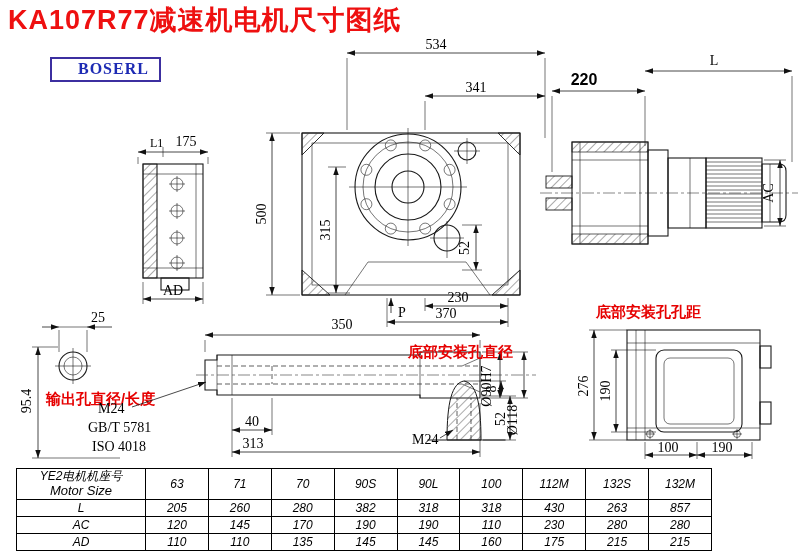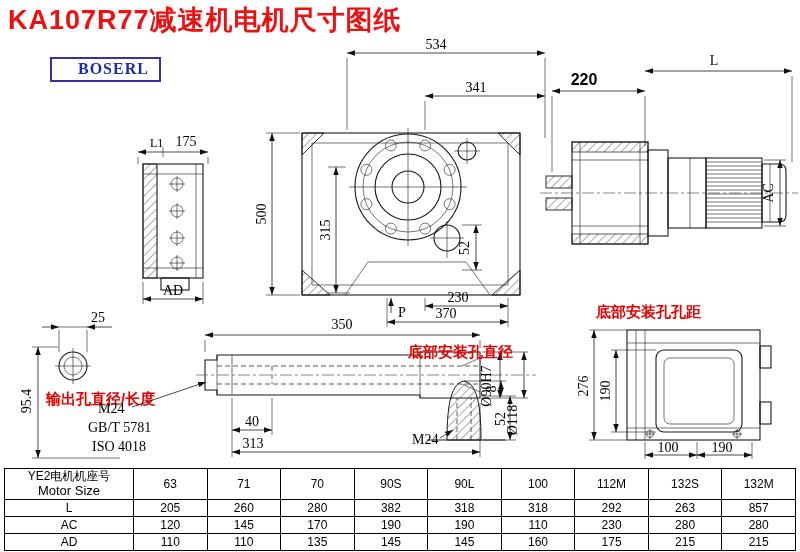--- a/index.html
+++ b/index.html
@@ -14,22 +14,22 @@
   svg.draw{position:absolute;left:0;top:0;}
   svg .ln{stroke:#1a1a1a;stroke-width:1.1;fill:none;stroke-linecap:square;}
   svg .tn{stroke:#1a1a1a;stroke-width:0.6;fill:none;}
   svg .dm{stroke:#1a1a1a;stroke-width:0.8;fill:none;}
   svg .cl{stroke:#555;stroke-width:0.7;fill:none;stroke-dasharray:12 3 3 3;}
   svg .ds{stroke:#1a1a1a;stroke-width:0.7;fill:none;stroke-dasharray:5 3;}
   svg text{font-family:"Liberation Serif",serif;font-size:14px;fill:#000;}
   svg text.b{font-family:"Liberation Sans",sans-serif;font-weight:bold;font-size:16px;}
   svg text.sm{font-size:12px;}
   svg text.red{font-family:"Liberation Sans",sans-serif;font-weight:bold;font-size:15px;fill:#e60000;}
-  .spec{position:absolute;left:4px;top:468px;border-collapse:collapse;table-layout:fixed;
-        width:792px;background:#fff;}
+  .spec{position:absolute;left:16px;top:468px;border-collapse:collapse;table-layout:fixed;
+        width:696px;background:#fff;font-style:italic;}
   .spec td{border:1px solid #000;text-align:center;font-size:12px;padding:0;color:#000;
         height:16px;line-height:1.2;overflow:hidden;}
   .spec td.c1{width:128px;}
   .spec tr.hd td{height:27px;}
   .hdr-en{font-size:13px;}
 </style>
 </head>
 <body>
 
 <div class="canvas">
@@ -263,21 +263,21 @@
       <td>132M</td>
     </tr>
     <tr>
       <td>L</td>
       <td>205</td>
       <td>260</td>
       <td>280</td>
       <td>382</td>
       <td>318</td>
       <td>318</td>
-      <td>292</td>
+      <td>430</td>
       <td>263</td>
       <td>857</td>
     </tr>
     <tr>
       <td>AC</td>
       <td>120</td>
       <td>145</td>
       <td>170</td>
       <td>190</td>
       <td>190</td>

